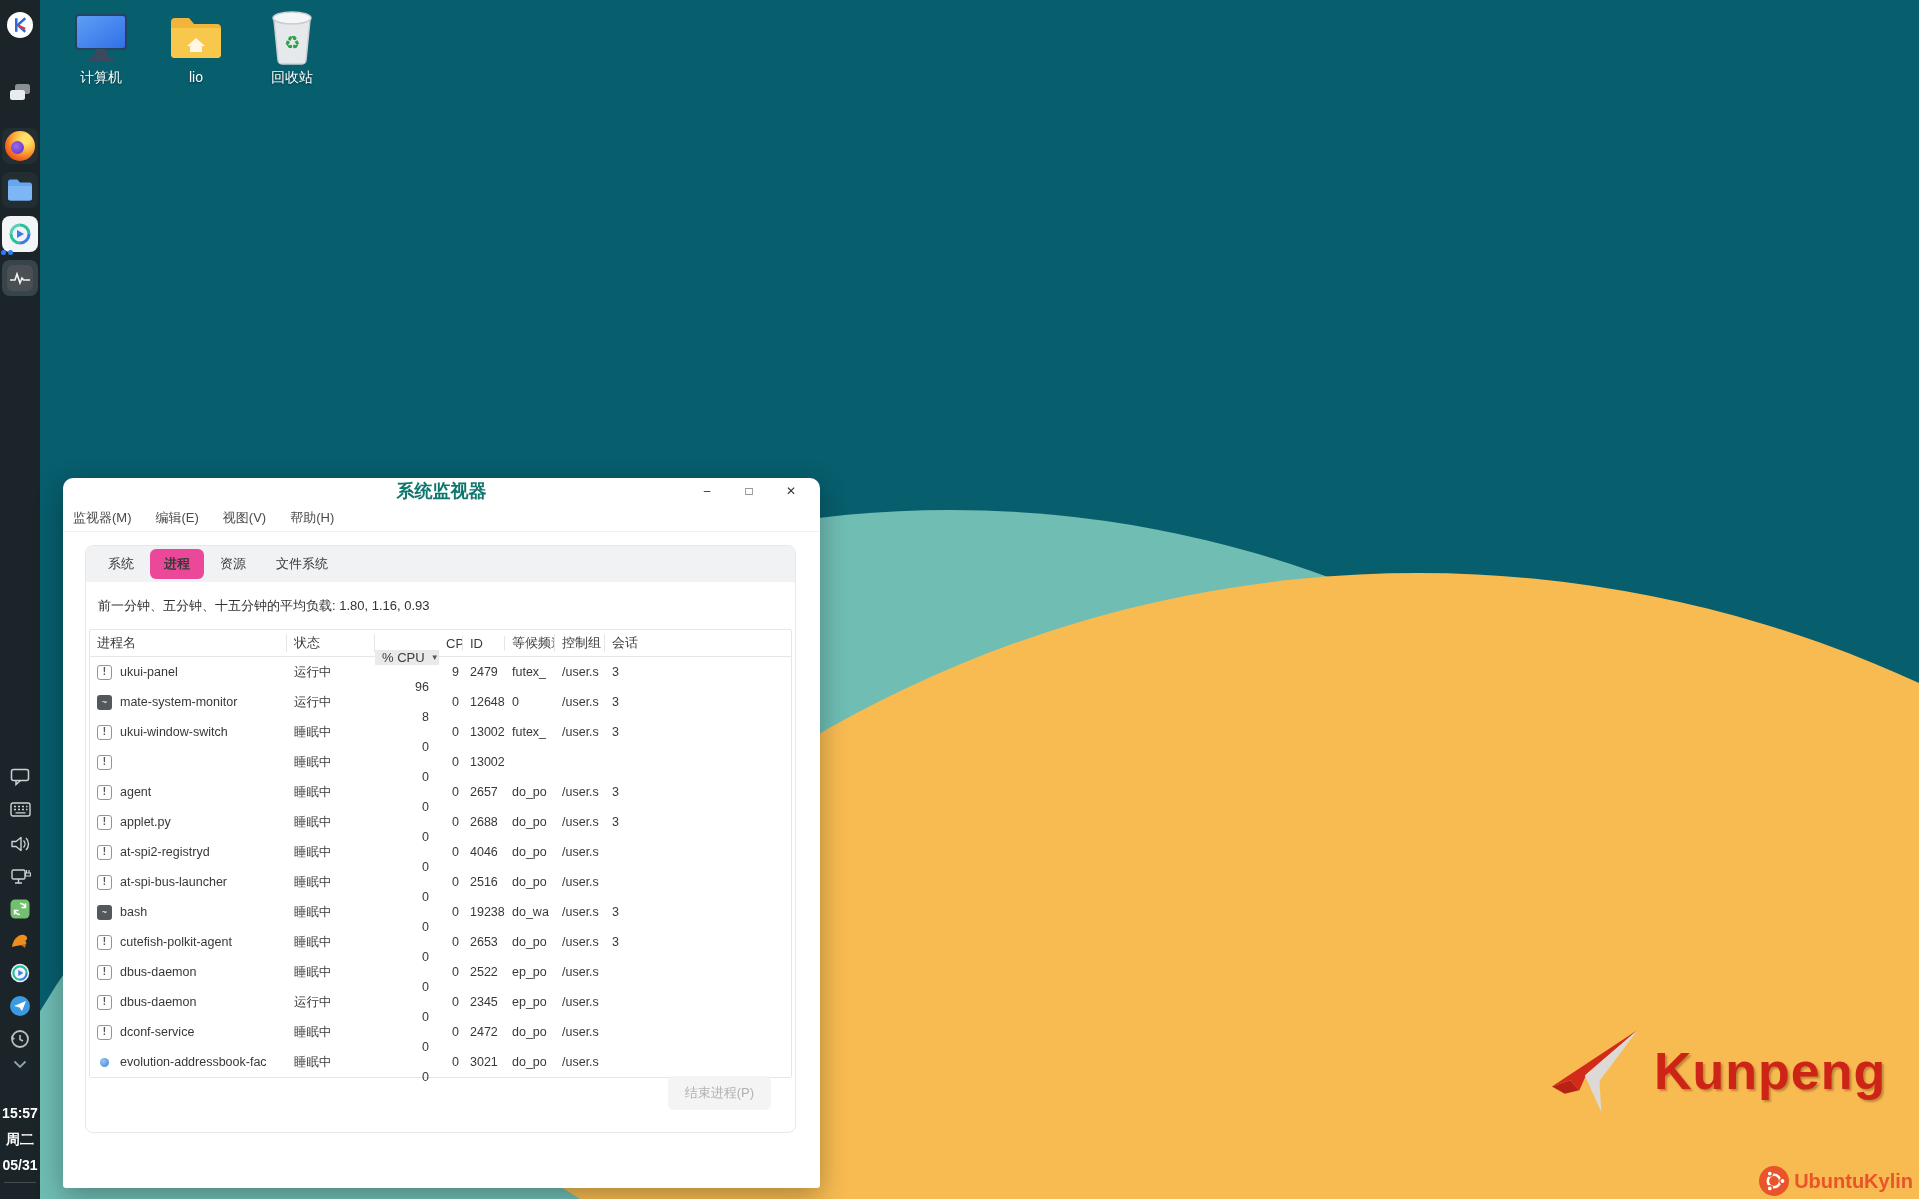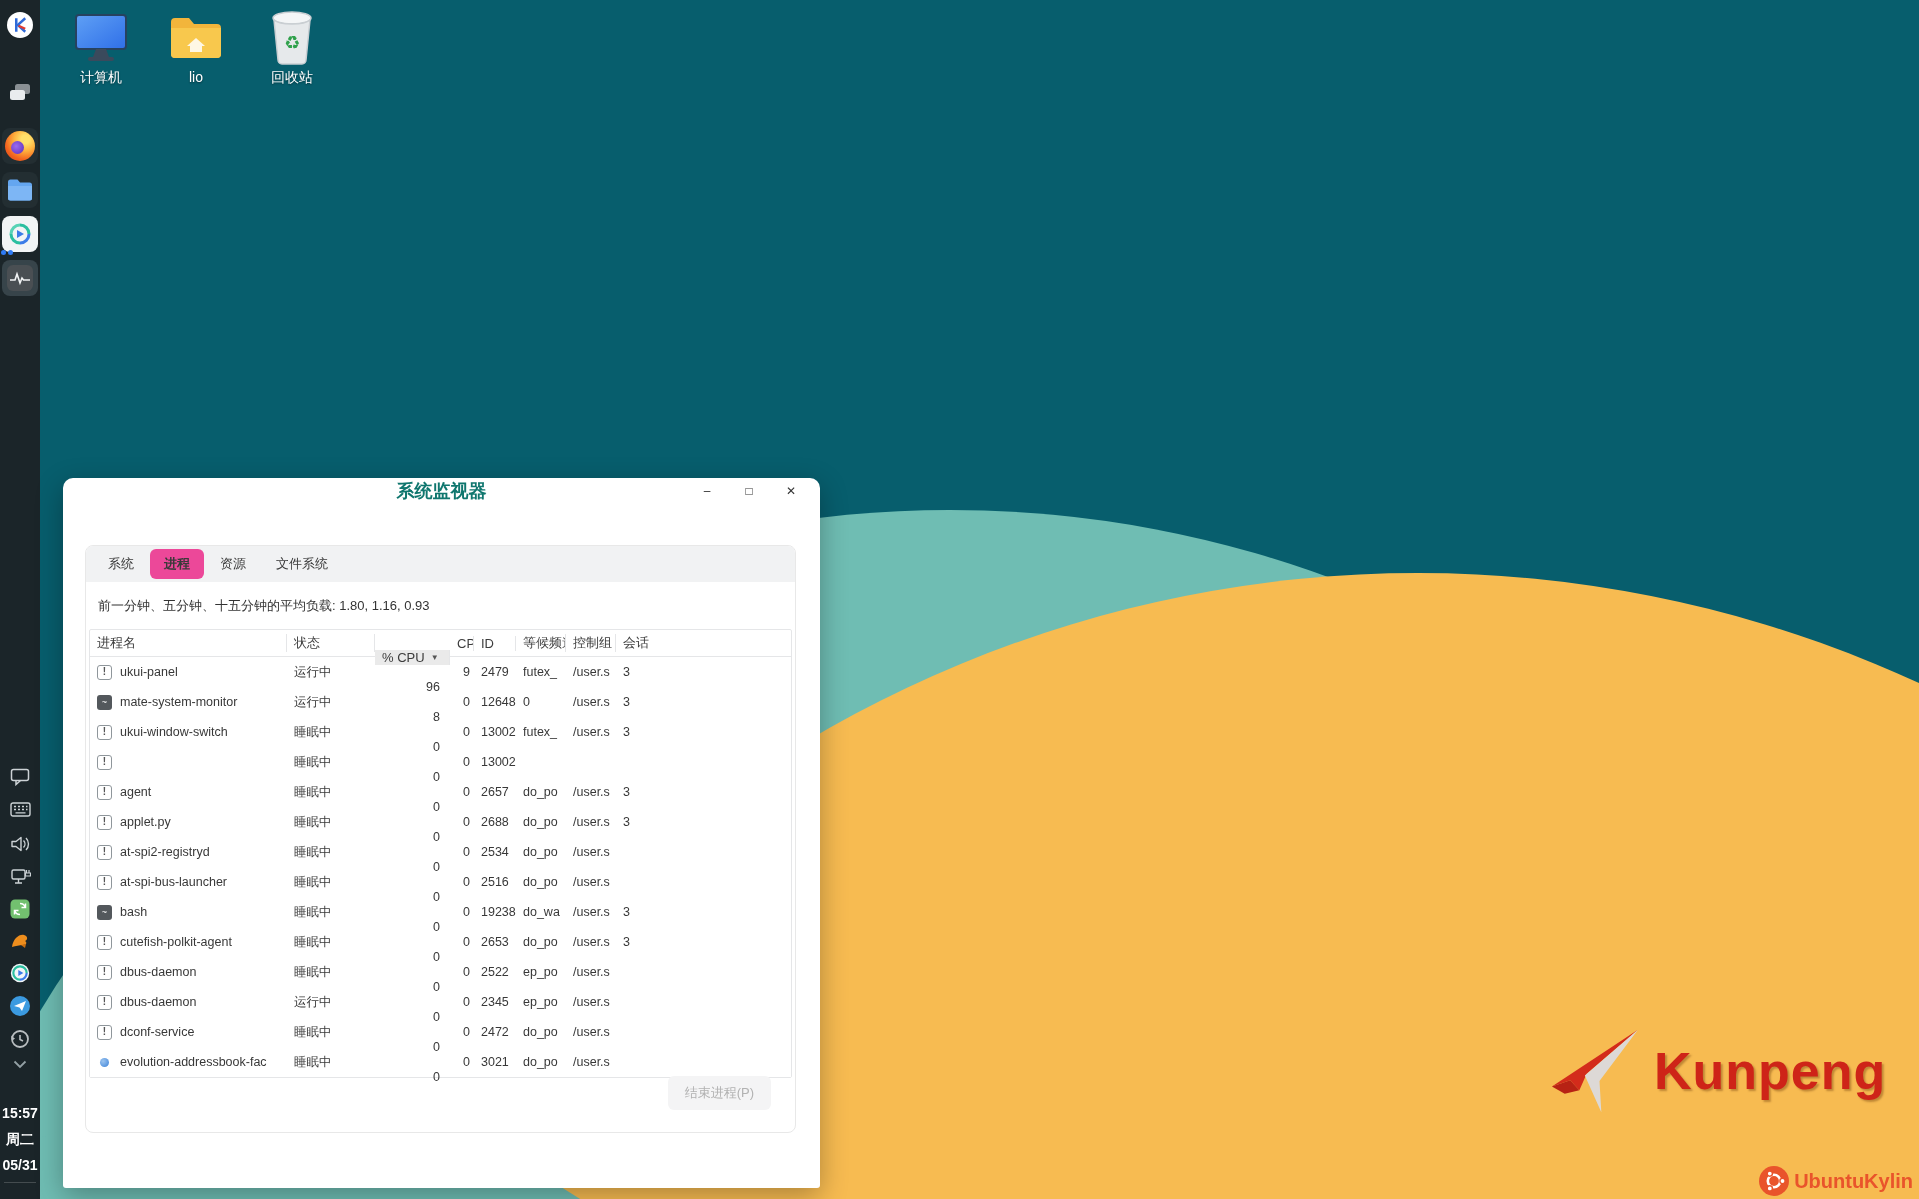--- a/index.html
+++ b/index.html
@@ -59,21 +59,21 @@
   .tab{padding:6px 14px;font-size:13px;color:#3A3A3A;border-radius:6px;cursor:pointer;}
   .tab.active{background:#ec4899;font-weight:bold;}
   .loadavg{height:47px;display:flex;align-items:center;padding-left:12px;font-size:13px;color:#333;}
 
   .ptable{margin:0 3px;border:1px solid #E5E6E8;border-radius:2px;}
   .thead{display:flex;height:26px;border-bottom:1px solid #E5E6E8;align-items:center;font-size:13px;color:#3C3C3C;}
   .th{display:flex;align-items:center;padding-left:7px;border-right:1px solid #E5E6E8;overflow:hidden;white-space:nowrap;box-sizing:border-box;}
   .th:last-child{border-right:none;}
   .c-name{width:197px;}
   .c-status{width:88px;}
-  .c-cpu{width:75px;margin-top:29px;}
+  .c-cpu{width:64px;margin-top:29px;}
   .c-cput{width:24px;}
   .c-id{width:42px;}
   .c-wait{width:50px;}
   .c-cg{width:50px;}
   .c-sess{flex:1;}
   .th.c-cpu{background:#EAEAEA;}
   .sort-arrow{font-size:8px;color:#555;margin-left:6px;}
   .tbody{background:#fff;}
   .trow{display:flex;height:30px;align-items:center;font-size:12.5px;color:#383838;white-space:nowrap;}
   .td{padding-left:7px;overflow:hidden;box-sizing:border-box;}
@@ -302,20 +302,26 @@
 <div class="window">
   <div class="titlebar">
     <span class="title">系统监视器</span>
     <span class="win-controls">
       <span class="wbtn">–</span>
       <span class="wbtn">□</span>
       <span class="wbtn">✕</span>
     </span>
   </div>
 
+  <div class="menubar">
+    <span class="menu-item">监视器(M)</span>
+    <span class="menu-item">编辑(E)</span>
+    <span class="menu-item">视图(V)</span>
+    <span class="menu-item">帮助(H)</span>
+  </div>
 
   <div class="panel">
     <div class="tabstrip">
       <span class="tab">系统</span>
       <span class="tab active">进程</span>
       <span class="tab">资源</span>
       <span class="tab">文件系统</span>
     </div>
 
     <div class="loadavg">前一分钟、五分钟、十五分钟的平均负载: 1.80, 1.16, 0.93</div>
@@ -434,21 +440,21 @@
   <div class="trow">
     <span class="td c-name">
               <span class="name-cell">
       <span class="picon exec">!</span>
       <span>at-spi2-registryd</span>
     </span>
             </span>
     <span class="td c-status">睡眠中</span>
     <span class="td c-cpu">0</span>
     <span class="td c-cput">0</span>
-    <span class="td c-id">2534</span>
+    <span class="td c-id">4046</span>
     <span class="td c-wait">do_po</span>
     <span class="td c-cg">/user.s</span>
     <span class="td c-sess"></span>
   </div>
 
   <div class="trow">
     <span class="td c-name">
               <span class="name-cell">
       <span class="picon exec">!</span>
       <span>at-spi-bus-launcher</span>

